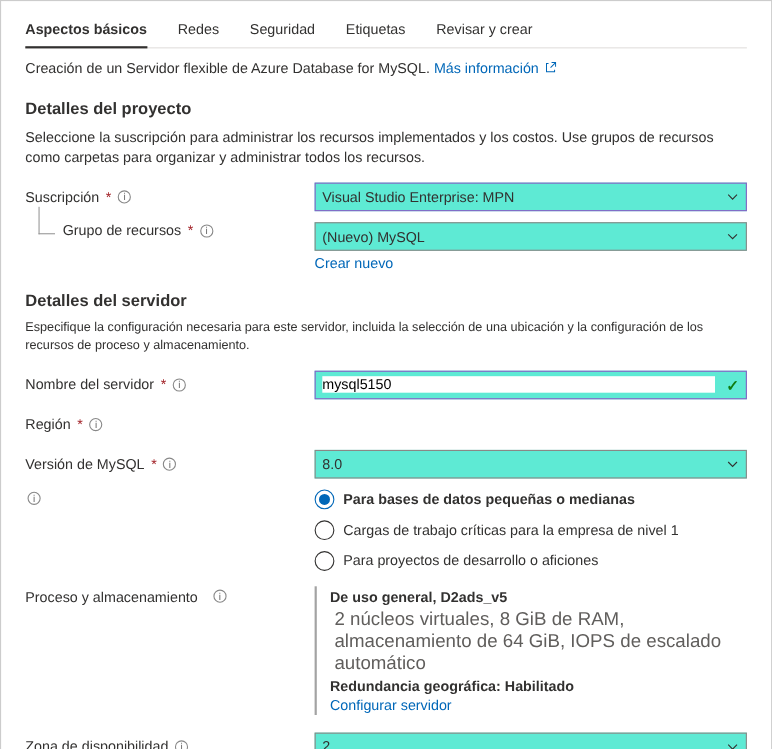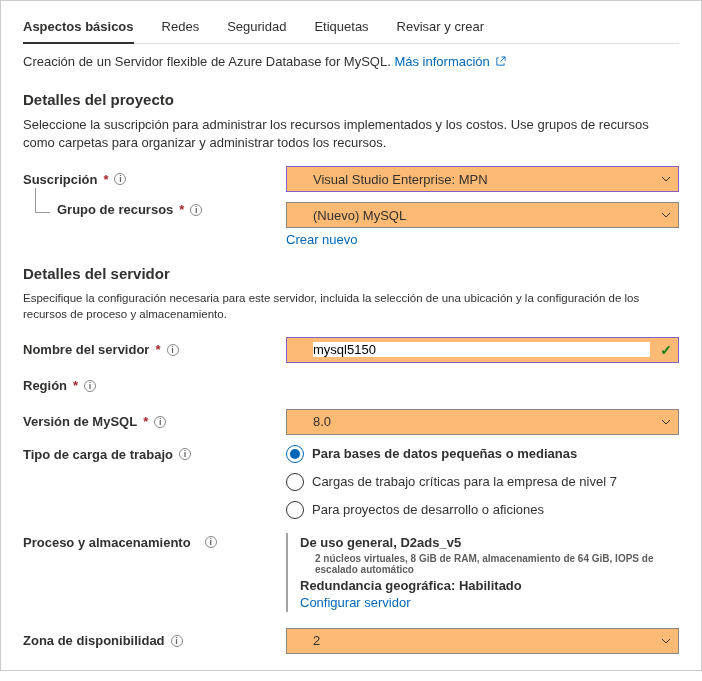--- a/index.html
+++ b/index.html
@@ -16,32 +16,32 @@
     .tab { padding: 6px 0 8px 0; cursor: pointer; color: #323130; }
     .tab.active { font-weight: 600; border-bottom: 2px solid #323130; margin-bottom: -1px; }
     .intro { margin: 10px 0 22px 0; font-size: 13px; }
     .link { color: #0067b8; cursor: pointer; }
     .link svg { vertical-align: -1px; margin-left: 2px; }
     h3 { font-size: 15px; font-weight: 600; margin: 18px 0 8px 0; }
     .desc { font-size: 13px; margin-bottom: 14px; line-height: 1.4; }
     .desc.small { font-size: 11.5px; color: #323130; }
     .row { display: flex; align-items: center; margin-bottom: 10px; min-height: 26px; }
     .row.top { align-items: flex-start; }
-    .label-col { width: 263px; flex-shrink: 0; display: flex; align-items: center; gap: 4px; font-weight: bold; }
+    .label-col { width: 263px; flex-shrink: 0; display: flex; align-items: center; gap: 4px; }
     .indent { padding-left: 34px; position: relative; }
     .indent::before {
       content: ""; position: absolute; left: 12px; top: -14px; width: 14px; height: 24px;
       border-left: 1px solid #999; border-bottom: 1px solid #999;
     }
     .req { color: #a4262c; margin-left: 2px; }
     .info-icon { width: 12px; height: 12px; border: 1px solid #888; border-radius: 50%; display: inline-flex; align-items: center; justify-content: center; font-size: 9px; color: #666; cursor: pointer; margin-left: 2px; }
     .field-col { flex: 1; }
     .select, .input {
-      width: 100%; height: 26px; border: 1px solid #8a8886; background: #fdba74;
-      padding: 0 28px 0 26px; font-size: 13px; color: #323130;
+      width: 100%; height: 26px; border: 1px solid #8a8886; background: #5eead4;
+      padding: 0 28px 0 6px; font-size: 13px; color: #323130;
       display: flex; align-items: center; position: relative; cursor: pointer;
     }
     .select.purple { border-color: #8661c5; }
     .input.purple { border-color: #8661c5; }
     .select .chev, .input .valid-icon {
       position: absolute; right: 6px; top: 50%; transform: translateY(-50%);
     }
     .chev svg { display: block; }
     .valid-icon { color: #107c10; font-size: 14px; font-weight: bold; }
     .input input { border: none; outline: none; width: 100%; font-size: 13px; font-family: inherit; }
@@ -52,21 +52,21 @@
       width: 18px; height: 18px; border: 1px solid #323130; border-radius: 50%;
       display: flex; align-items: center; justify-content: center; flex-shrink: 0;
     }
     .radio.selected .radio-circle { border-color: #0067b8; }
     .radio.selected .radio-circle::after {
       content: ""; width: 10px; height: 10px; background: #0067b8; border-radius: 50%;
     }
     .radio.selected .radio-label { font-weight: 600; }
     .compute-box { border-left: 2px solid #a3a3a3; padding: 2px 0 2px 12px; }
     .compute-title { font-weight: 600; font-size: 13px; }
-    .compute-sub { font-size: 10px; color: #605e5c; margin: 3px 15px; font-weight: bold; }
+    .compute-sub { font-size: 17px; color: #605e5c; margin: 3px 4px; }
     .compute-redund { font-weight: 600; font-size: 13px; }
   </style>
 </head>
 <body>
 
 <div class="tabs">
   <div class="tab active">Aspectos básicos</div>
   <div class="tab">Redes</div>
   <div class="tab">Seguridad</div>
   <div class="tab">Etiquetas</div>
@@ -161,31 +161,30 @@
           <svg width="12" height="12" viewBox="0 0 12 12">
             <path d="M2 4l4 4 4-4" fill="none" stroke="#323130" stroke-width="1"></path>
           </svg>
         </span>
     </div>
   </div>
 </div>
 
 <div class="row top">
   <div class="label-col" style="padding-top:2px;">
-    <span>Tipo de carga de trabajo</span>
     <span class="info-icon">i</span>
   </div>
   <div class="field-col radios">
     <div class="radio selected">
       <span class="radio-circle"></span>
       <span class="radio-label">Para bases de datos pequeñas o medianas</span>
     </div>
     <div class="radio">
       <span class="radio-circle"></span>
-      <span class="radio-label">Cargas de trabajo críticas para la empresa de nivel 7</span>
+      <span class="radio-label">Cargas de trabajo críticas para la empresa de nivel 1</span>
     </div>
     <div class="radio">
       <span class="radio-circle"></span>
       <span class="radio-label">Para proyectos de desarrollo o aficiones</span>
     </div>
   </div>
 </div>
 
 <div class="row top" style="margin-top:14px;">
   <div class="label-col" style="padding-top:2px;gap:12px;">

